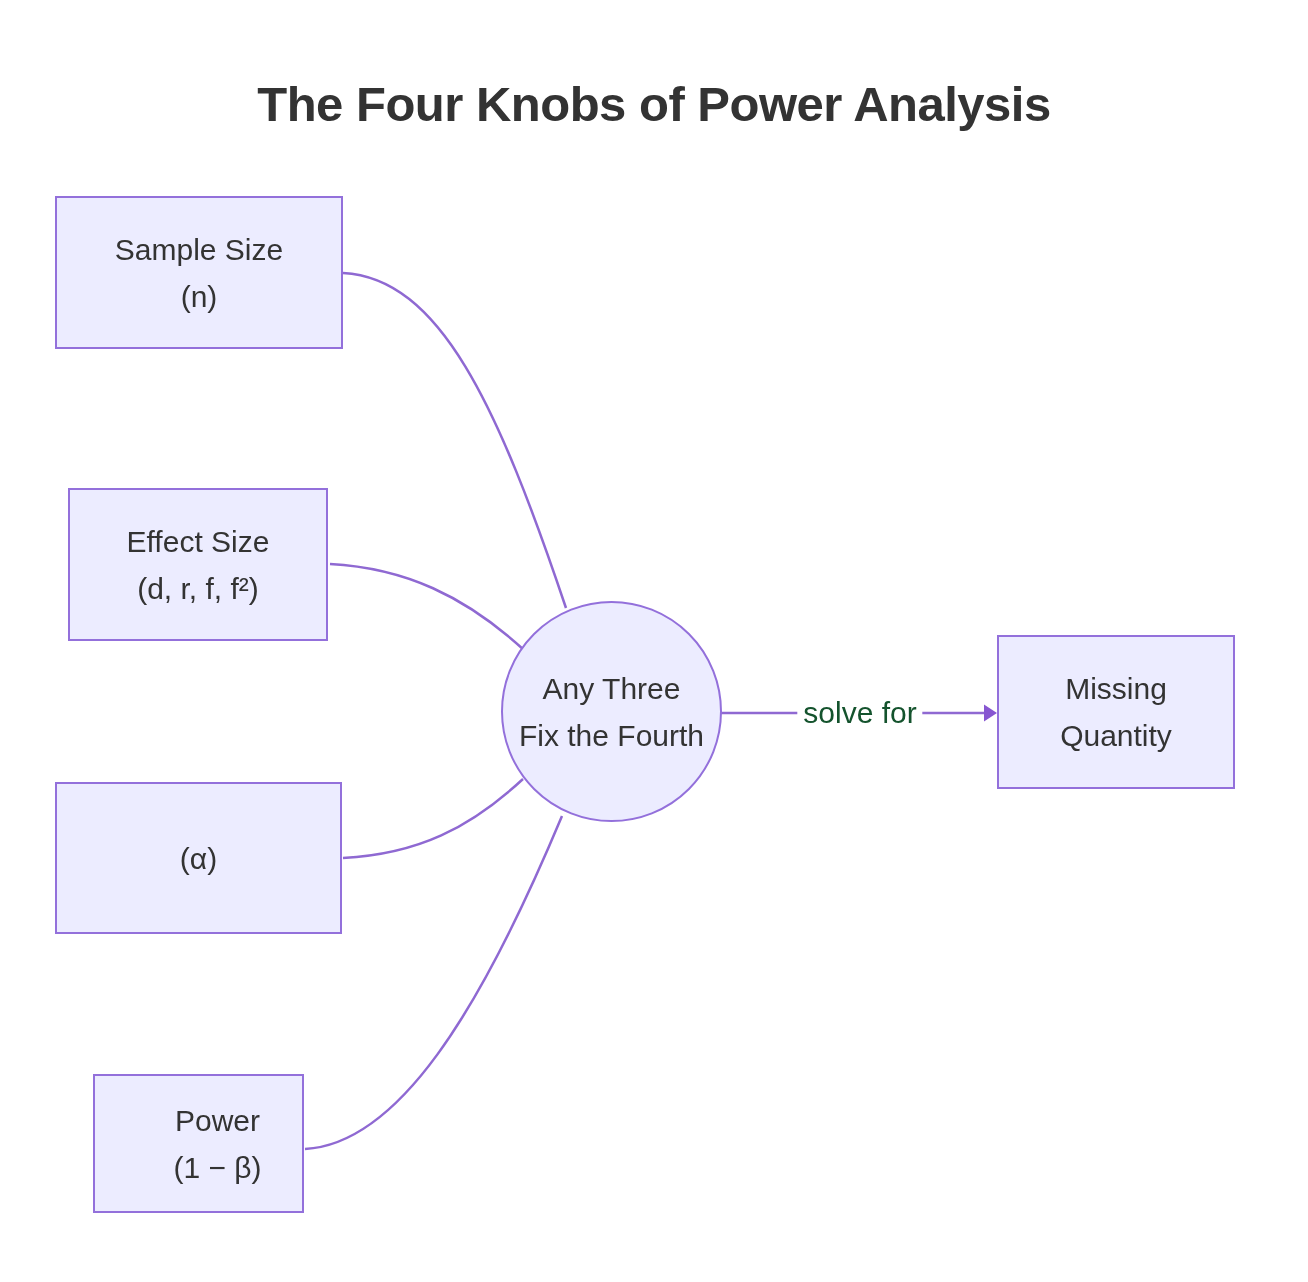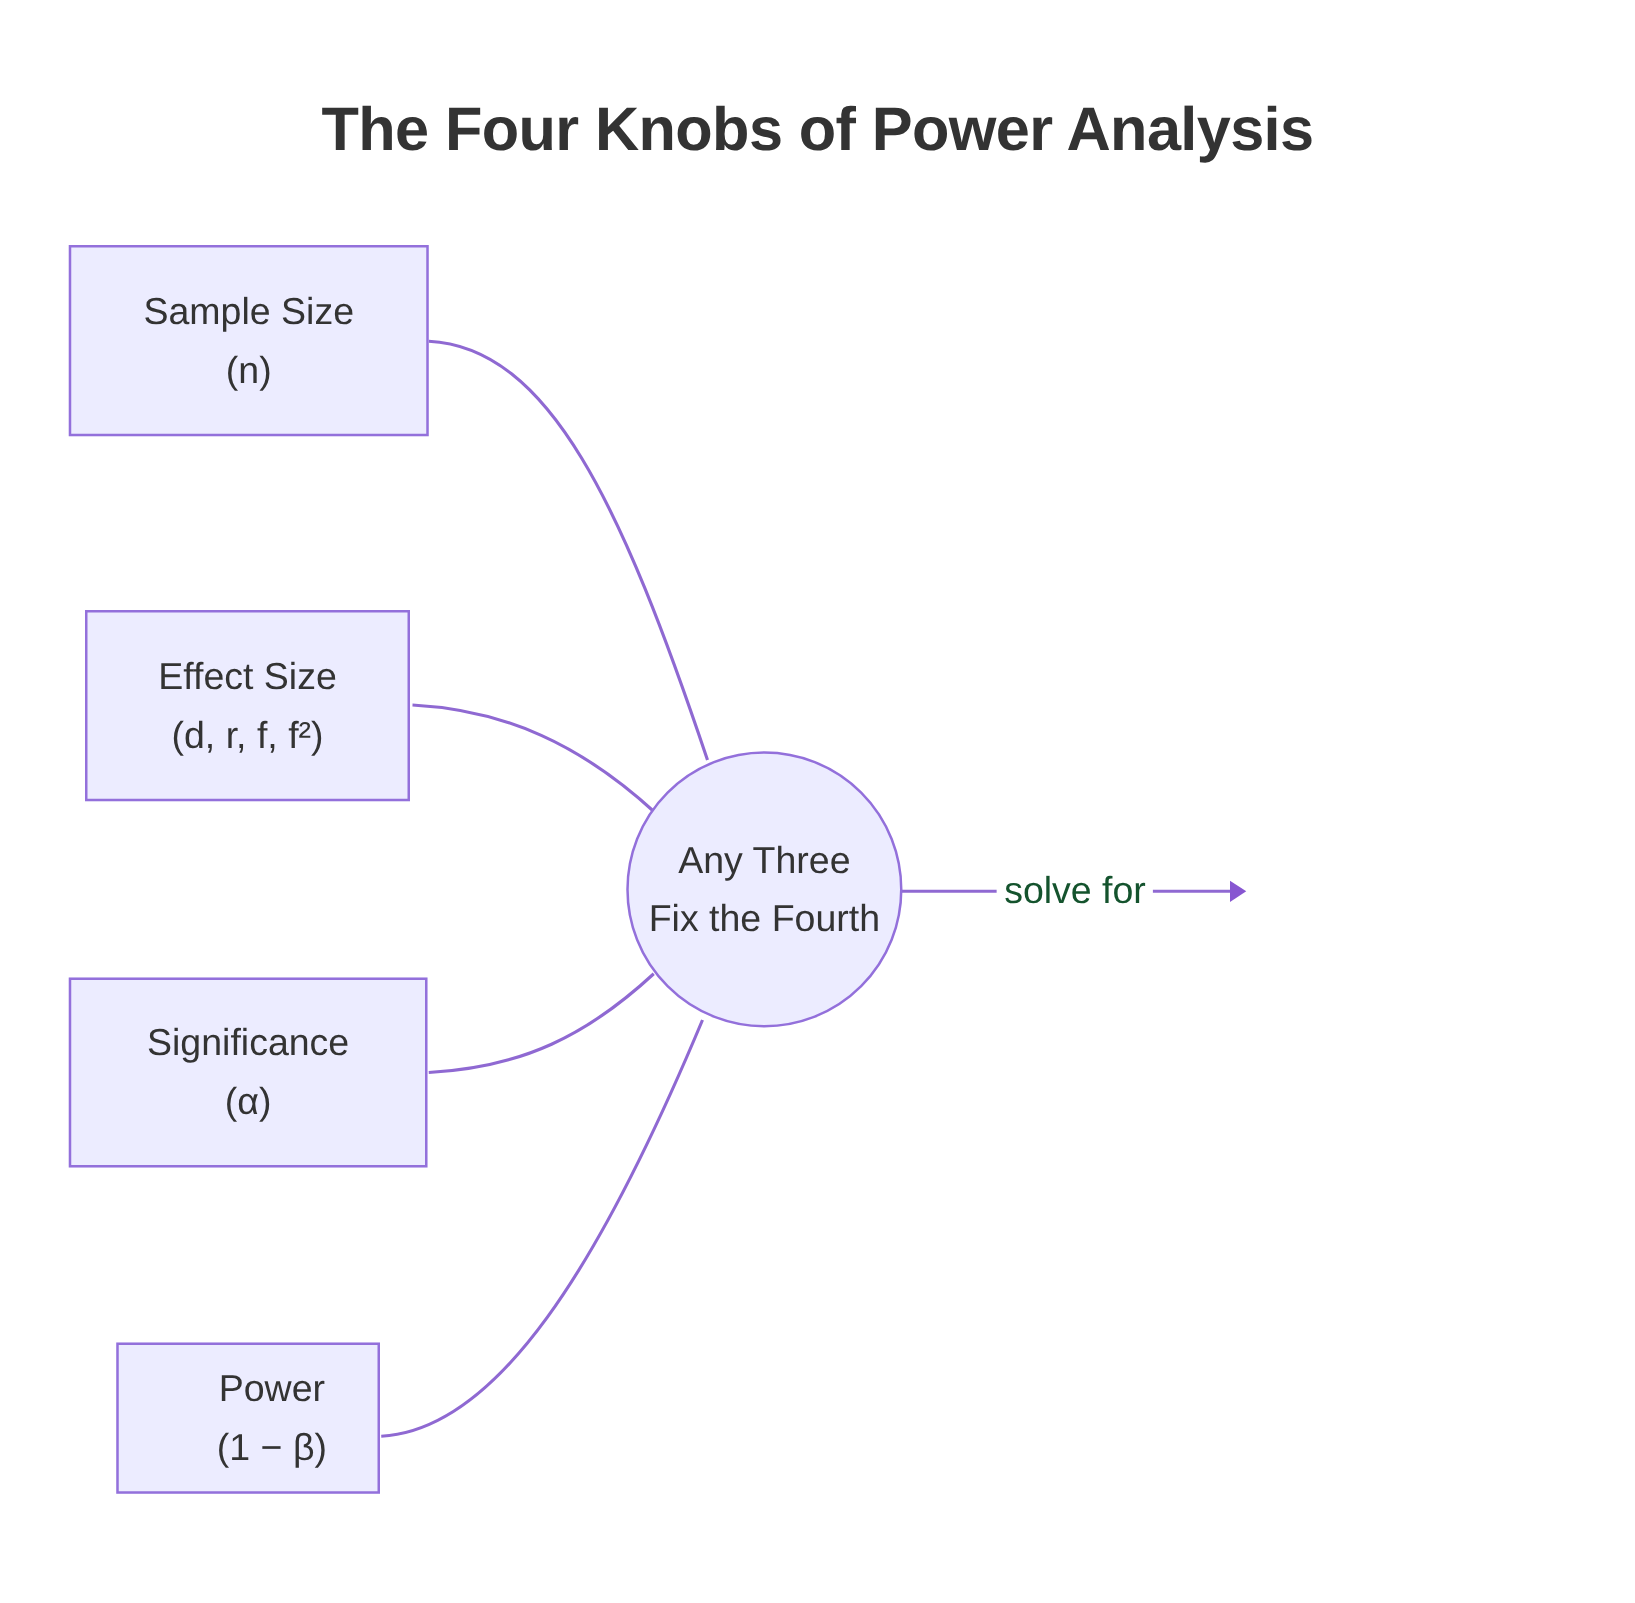--- a/index.html
+++ b/index.html
@@ -57,21 +57,21 @@
     color: #333333;
     font-size: 30px;
     line-height: 47px;
   }
   .node.circle {
     border-radius: 50%;
   }
   .node-sample      { left: 55px;  top: 180px;  width: 288px; height: 153px; }
   .node-effect      { left: 68px;  top: 472px;  width: 260px; height: 153px; }
   .node-significance{ left: 55px;  top: 766px;  width: 287px; height: 152px; }
-  .node-power       { left: 93px;  top: 1058px; width: 211px; height: 121px; padding-left: 38px; }
+  .node-power       { left: 93px;  top: 1058px; width: 211px; height: 139px; padding-left: 38px; }
   .node-hub         { left: 501px; top: 585px;  width: 221px; height: 221px; }
   .node-missing     { left: 997px; top: 619px;  width: 238px; height: 154px; }
   .edge-label {
     position: absolute;
     left: 860px;
     top: 697px;
     transform: translate(-50%, -50%);
     background: #ffffff;
     padding: 2px 6px;
     font-size: 30px;
@@ -99,30 +99,33 @@
     <span>Sample Size</span>
     <span>(n)</span>
   </div>
 
   <div class="node node-effect">
     <span>Effect Size</span>
     <span>(d, r, f, f²)</span>
   </div>
 
   <div class="node node-significance">
-    <span>Significance</span>
     <span>(α)</span>
   </div>
 
   <div class="node node-power">
     <span>Power</span>
     <span>(1 − β)</span>
   </div>
 
   <div class="node circle node-hub">
     <span>Any Three</span>
     <span>Fix the Fourth</span>
   </div>
 
+  <div class="node node-missing">
+    <span>Missing</span>
+    <span>Quantity</span>
+  </div>
 
   <div class="edge-label">solve for</div>
 
 </div>
 
 </body></html>

